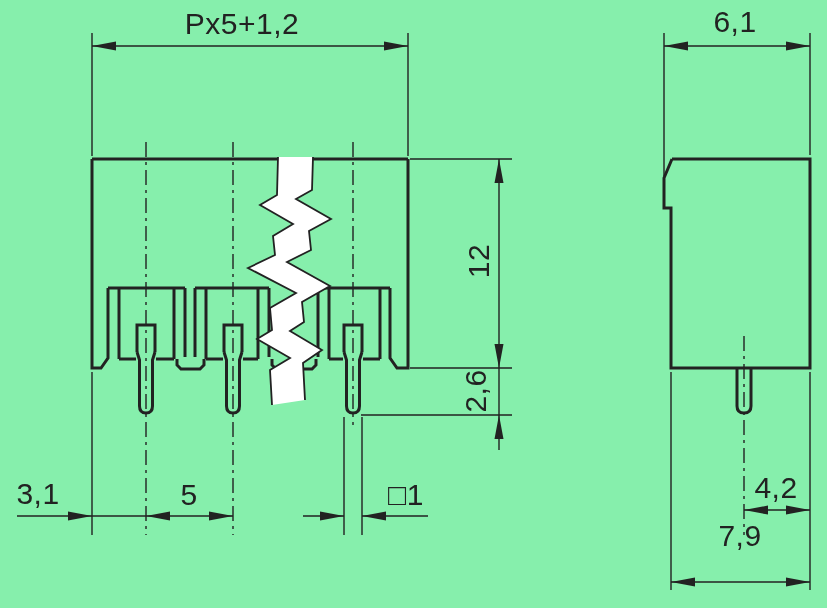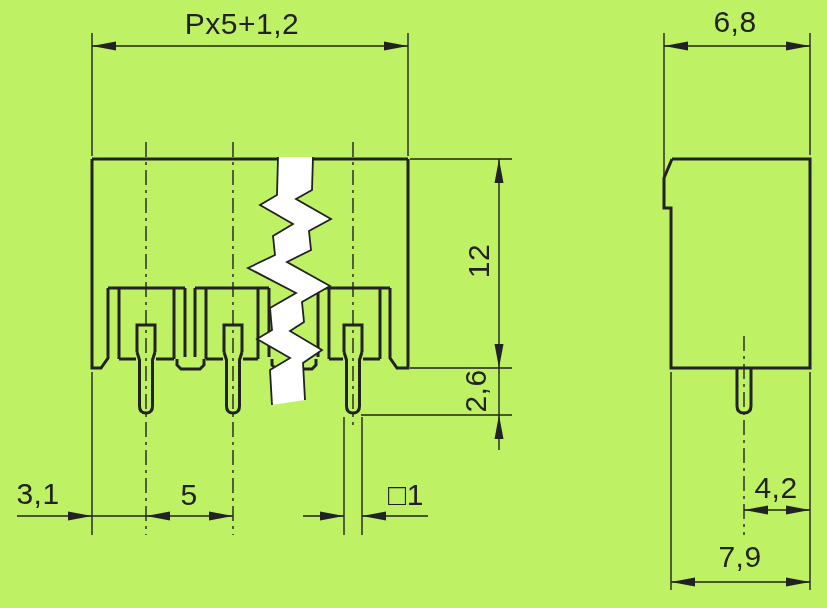--- a/index.html
+++ b/index.html
@@ -1,19 +1,19 @@
 <!DOCTYPE html>
 <html><head>
 <meta charset="utf-8">
 <style>
   html,body{margin:0;padding:0;background:#fff;}
   #stage{
     position:relative;
     width:827px;height:608px;
-    background:#bef264;
+    background:#86efac;
     font-family:"Liberation Sans","DejaVu Sans",sans-serif;
     overflow:hidden;
     text-decoration:underline;
   }
   #linework{position:absolute;left:0;top:0;}
   .dim{
     position:absolute;
     font-size:30px;
     color:#222;
     white-space:nowrap;
@@ -126,22 +126,22 @@
       <polygon points="344,516 320,511.5 320,520.5"></polygon>
       <polygon points="362,516 386,511.5 386,520.5"></polygon>
       <polygon points="744,510 768,505.5 768,514.5"></polygon>
       <polygon points="810,510 786,505.5 786,514.5"></polygon>
       <polygon points="671,582 695,577.5 695,586.5"></polygon>
       <polygon points="810,582 786,577.5 786,586.5"></polygon>
     </g>
   </svg>
 
   <div class="dim" style="left:242px;top:24px;">Px5+1,2</div>
-  <div class="dim" style="left:735px;top:22px;">6,8</div>
+  <div class="dim" style="left:735px;top:22px;">6,1</div>
   <div class="dim rot" style="left:479px;top:261px;">12</div>
   <div class="dim rot" style="left:476px;top:391px;">2,6</div>
   <div class="dim" style="left:38px;top:494px;text-align:right;">3,1</div>
   <div class="dim" style="left:189px;top:495px;">5</div>
   <div class="dim" style="left:406px;top:495px;">□1</div>
   <div class="dim" style="left:776px;top:488px;">4,2</div>
-  <div class="dim" style="left:740px;top:557px;text-align:right;">7,9</div>
+  <div class="dim" style="left:740px;top:536px;text-align:right;">7,9</div>
 
 </div>
 
 </body></html>

